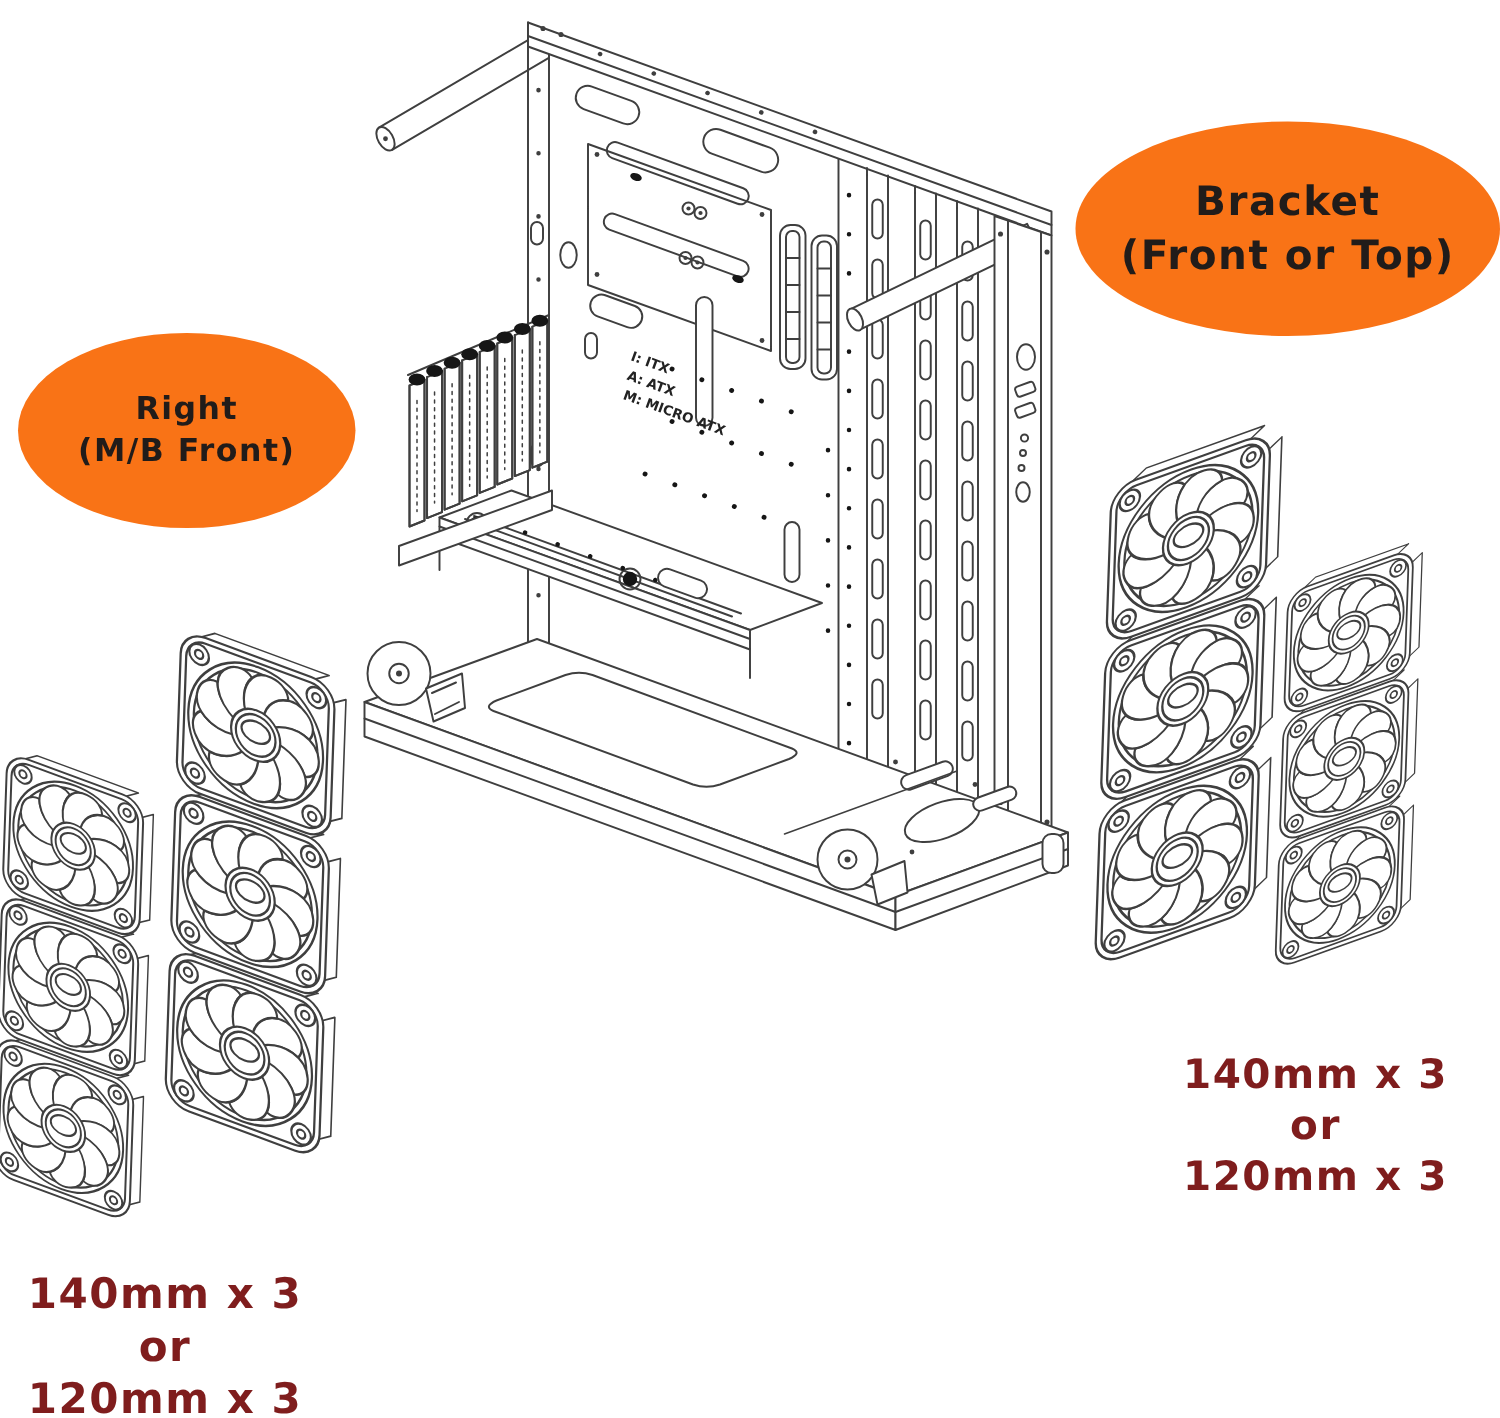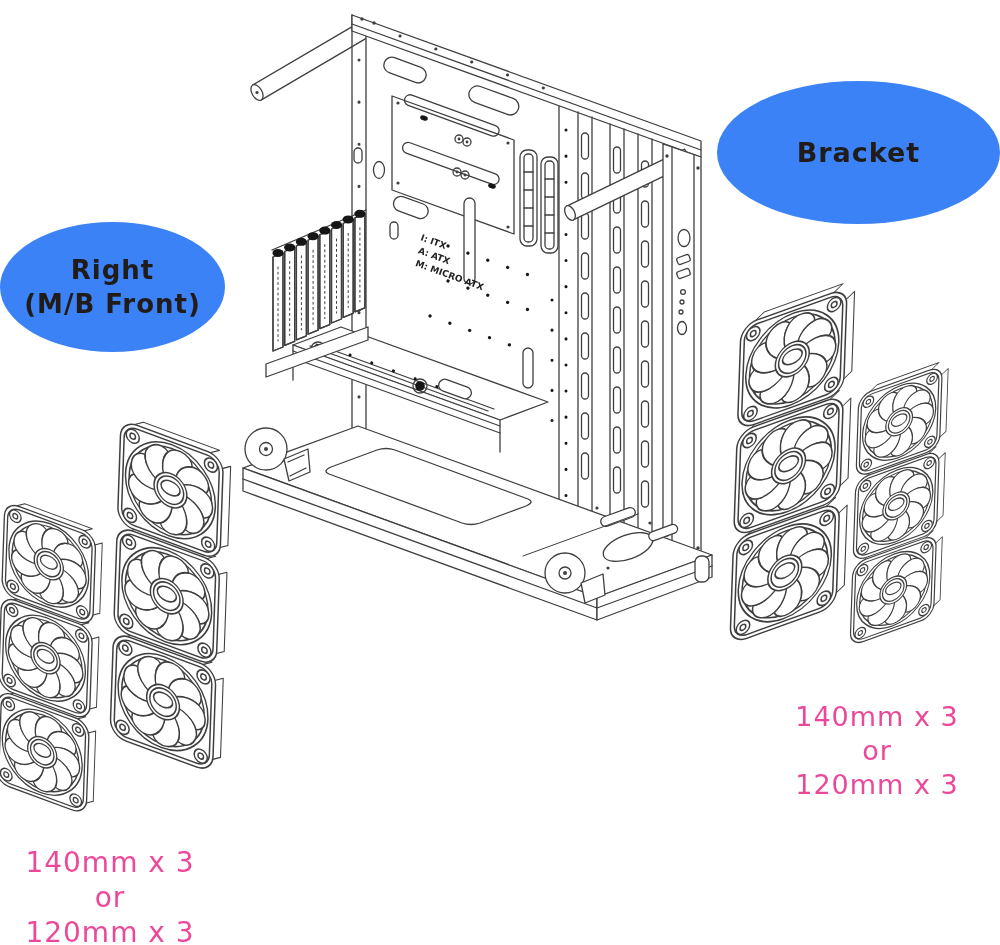--- a/index.html
+++ b/index.html
@@ -3,28 +3,28 @@
 <meta charset="utf-8">
 <style>
   html,body{margin:0;padding:0;}
   body{
     width:1000px;height:945px;background:#ffffff;overflow:hidden;position:relative;
     font-family:"DejaVu Sans","Liberation Sans",sans-serif;
   }
   #stage{position:relative;width:1000px;height:945px;}
   svg#lineart{position:absolute;left:0;top:0;}
   .badge{
-    position:absolute;background:#3b82f6;border-radius:50%;
+    position:absolute;background:#f97316;border-radius:50%;
     display:flex;flex-direction:column;align-items:center;justify-content:center;
     font-weight:bold;color:#211c1a;text-align:center;letter-spacing:1px;line-height:1.32;
   }
-  .badge-left{left:0px;top:222px;width:225px;height:130px;font-size:26px;}
+  .badge-left{left:12px;top:222px;width:225px;height:130px;font-size:21px;}
   .badge-right{left:717px;top:81px;width:283px;height:143px;font-size:27px;}
   .caption{
-    position:absolute;text-align:center;color:#ec4899;letter-spacing:1px;font-weight:400;
+    position:absolute;text-align:center;color:#7f1d1d;letter-spacing:1px;font-weight:700;
   }
   .caption-left{left:10px;top:845px;width:200px;font-size:28px;line-height:35px;}
   .caption-right{left:772px;top:700px;width:210px;font-size:27px;line-height:34px;}
 </style>
 </head>
 <body>
 
 <div id="stage">
 
 <svg id="lineart" width="1000" height="945" viewBox="0 0 1000 945" xmlns="http://www.w3.org/2000/svg">
@@ -248,20 +248,21 @@
     <use href="#fanstack" transform="translate(858,395) skewX(-2) skewY(-20) scale(0.85)"></use>
   </g>
 </svg>
 
   <div class="badge badge-left">
     <div>Right</div>
     <div>(M/B Front)</div>
   </div>
   <div class="badge badge-right">
     <div>Bracket</div>
+    <div>(Front or Top)</div>
   </div>
 
   <div class="caption caption-left">
     <div>140mm x 3</div>
     <div>or</div>
     <div>120mm x 3</div>
   </div>
   <div class="caption caption-right">
     <div>140mm x 3</div>
     <div>or</div>

